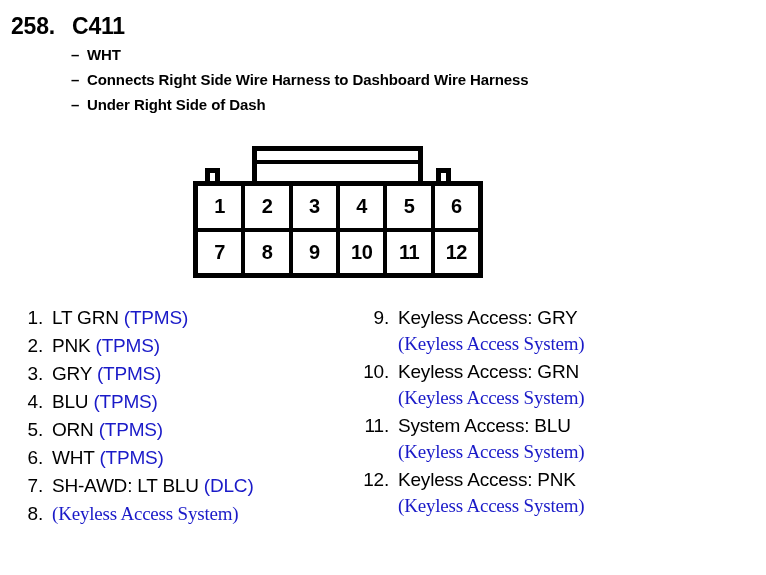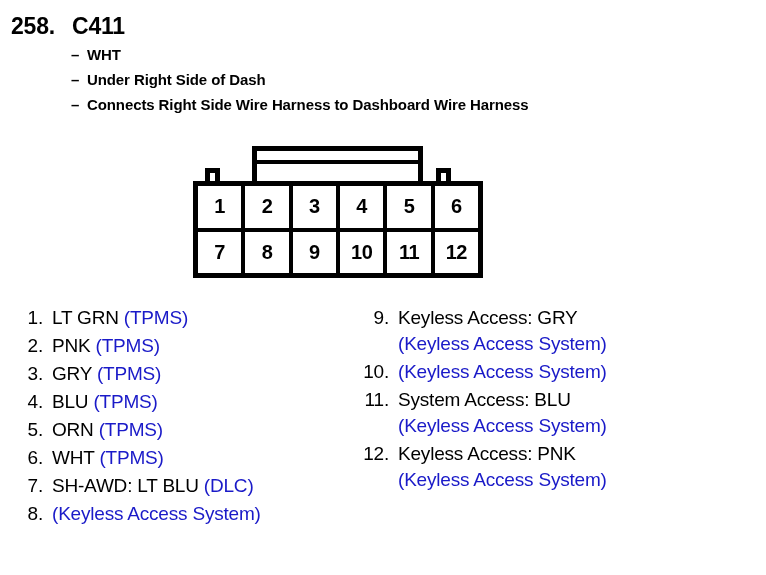--- a/index.html
+++ b/index.html
@@ -148,34 +148,34 @@
   #legend-left  .legend-num { width: 25px; }
   #legend-right .legend-num { width: 37px; }
   .legend-body {
     flex: 1 1 auto;
     padding-left: 9px;
     font-size: 19px;
     line-height: 26px;
     letter-spacing: -0.2px;
   }
   .legend-body .sys { color: #1a1ac8; }
-  .legend-body .sys-block { display: block; color: #1a1ac8; }
+  .legend-body .sys-block { display: block; color: #1a1ac8; font-family: Liberation Serif, serif; }
   .nowrapline { white-space: nowrap; }
 </style>
 </head>
 <body>
 
 <div id="header">
   <div id="title-row">
     <span class="num">258.</span><span class="code">C411</span>
   </div>
   <div id="desc-list">
       <div class="desc-line"><span class="dash">–</span><span>WHT</span></div>
+      <div class="desc-line"><span class="dash">–</span><span>Connects Right Side Wire Harness to Dashboard Wire Harness</span></div>
       <div class="desc-line"><span class="dash">–</span><span>Under Right Side of Dash</span></div>
-      <div class="desc-line"><span class="dash">–</span><span>Connects Right Side Wire Harness to Dashboard Wire Harness</span></div>
     </div>
 </div>
 
 <div id="connector">
   <div id="conn-handle-outer"></div>
   <div id="conn-handle-inner"></div>
   <div class="notch" id="notch-left"></div>
   <div class="notch" id="notch-right"></div>
   <div id="conn-body">
       <div class="pin-row top">
@@ -231,21 +231,21 @@
       <div class="legend-body"><span class="sys-block nowrapline">(Keyless Access System)</span></div>
     </div>
   </div>
 <div class="legend-col" id="legend-right">
     <div class="legend-item">
       <div class="legend-num">9.</div>
       <div class="legend-body"><span class="nowrapline">Keyless Access: GRY</span><span class="sys-block nowrapline">(Keyless Access System)</span></div>
     </div>
     <div class="legend-item">
       <div class="legend-num">10.</div>
-      <div class="legend-body"><span class="sys-block nowrapline">(Keyless Access System)</span></div>
+      <div class="legend-body"><span class="nowrapline">Keyless Access: GRN</span><span class="sys-block nowrapline">(Keyless Access System)</span></div>
     </div>
     <div class="legend-item">
       <div class="legend-num">11.</div>
       <div class="legend-body"><span class="nowrapline">System Access: BLU</span><span class="sys-block nowrapline">(Keyless Access System)</span></div>
     </div>
     <div class="legend-item">
       <div class="legend-num">12.</div>
       <div class="legend-body"><span class="nowrapline">Keyless Access: PNK</span><span class="sys-block nowrapline">(Keyless Access System)</span></div>
     </div>
   </div>

